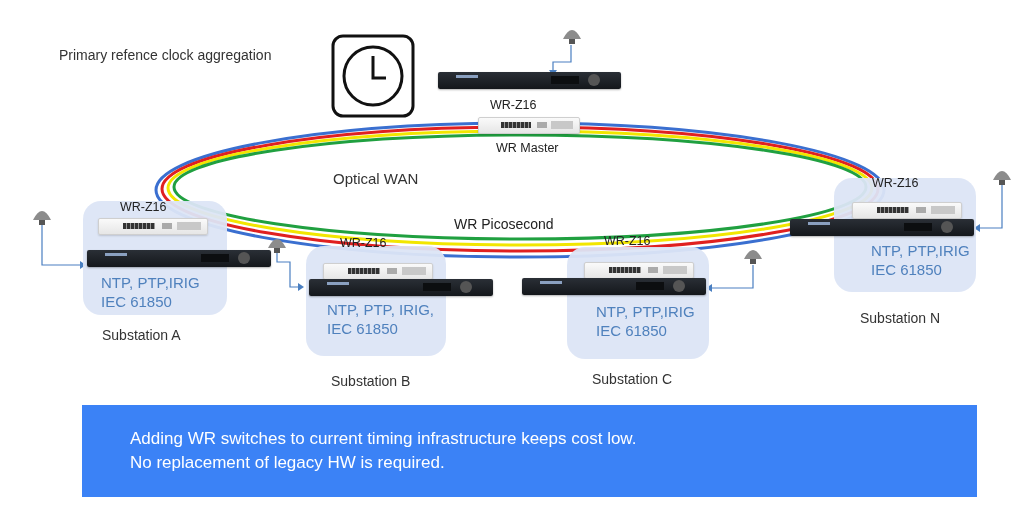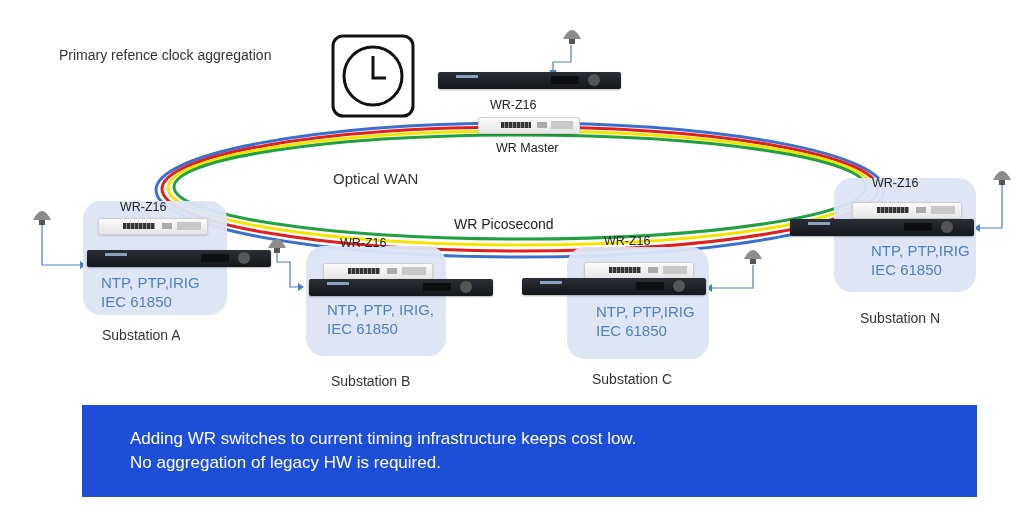--- a/index.html
+++ b/index.html
@@ -17,21 +17,21 @@
   .switch .ports { position: absolute; left: 22%; top: 4px; width: 30%; height: 6px;
             background: repeating-linear-gradient(90deg,#333 0 3px,#999 3px 4px); }
   .switch .ports2 { position: absolute; left: 58%; top: 4px; width: 10%; height: 6px; background: #aaa; }
   .switch .panel { position: absolute; left: 72%; top: 3px; width: 22%; height: 8px; background: #c8c8c8; }
   .clockunit { position: absolute; height: 17px; background: linear-gradient(#2a2f36,#14171b);
             border-radius: 2px; box-shadow: 0 1px 2px rgba(0,0,0,0.3); }
   .clockunit .logo { position: absolute; left: 10%; top: 3px; width: 12%; height: 3px; background: #8aa0c0; }
   .clockunit .disp { position: absolute; left: 62%; top: 4px; width: 15%; height: 8px; background: #0c0e10; }
   .clockunit .knob { position: absolute; left: 82%; top: 2px; width: 12px; height: 12px; border-radius: 50%; background: #555; }
   .antenna { position: absolute; width: 22px; height: 20px; }
-  .banner { position: absolute; left: 82px; top: 405px; width: 895px; height: 92px; background: #1d4ed8; }
+  .banner { position: absolute; left: 82px; top: 405px; width: 895px; height: 92px; background: #3b82f6; }
   .banner-line { position: absolute; left: 48px; font-size: 17px; color: #ffffff; }
 </style>
 </head>
 <body>
 
 <svg class="ring-svg" width="1024" height="518">
   <g fill="none" stroke-width="3">
     <ellipse cx="520" cy="190" rx="364" ry="67" stroke="#3a6fd0"></ellipse>
     <ellipse cx="520" cy="189" rx="358" ry="62" stroke="#e02020"></ellipse>
     <ellipse cx="520" cy="188" rx="352" ry="57" stroke="#f2e600"></ellipse>
@@ -167,14 +167,14 @@
   <div>IEC 61850</div>
 </div>
 <div class="st-name" style="left:860px; top:310px;">Substation N</div>
 <svg class="antenna" style="left:991px; top:166px;" viewBox="0 0 22 20">
   <path d="M2,14 Q11,-4 20,14 Z" fill="#8c8c8c"></path>
     <rect x="8" y="14" width="6" height="5" fill="#555"></rect>
 </svg>
 
 <div class="banner">
   <div class="banner-line" style="top:24px;">Adding WR switches to current timing infrastructure keeps cost low.</div>
-  <div class="banner-line" style="top:48px;">No aggregation of legacy HW is required.</div>
+  <div class="banner-line" style="top:48px;">No replacement of legacy HW is required.</div>
 </div>
 
 </body></html>

